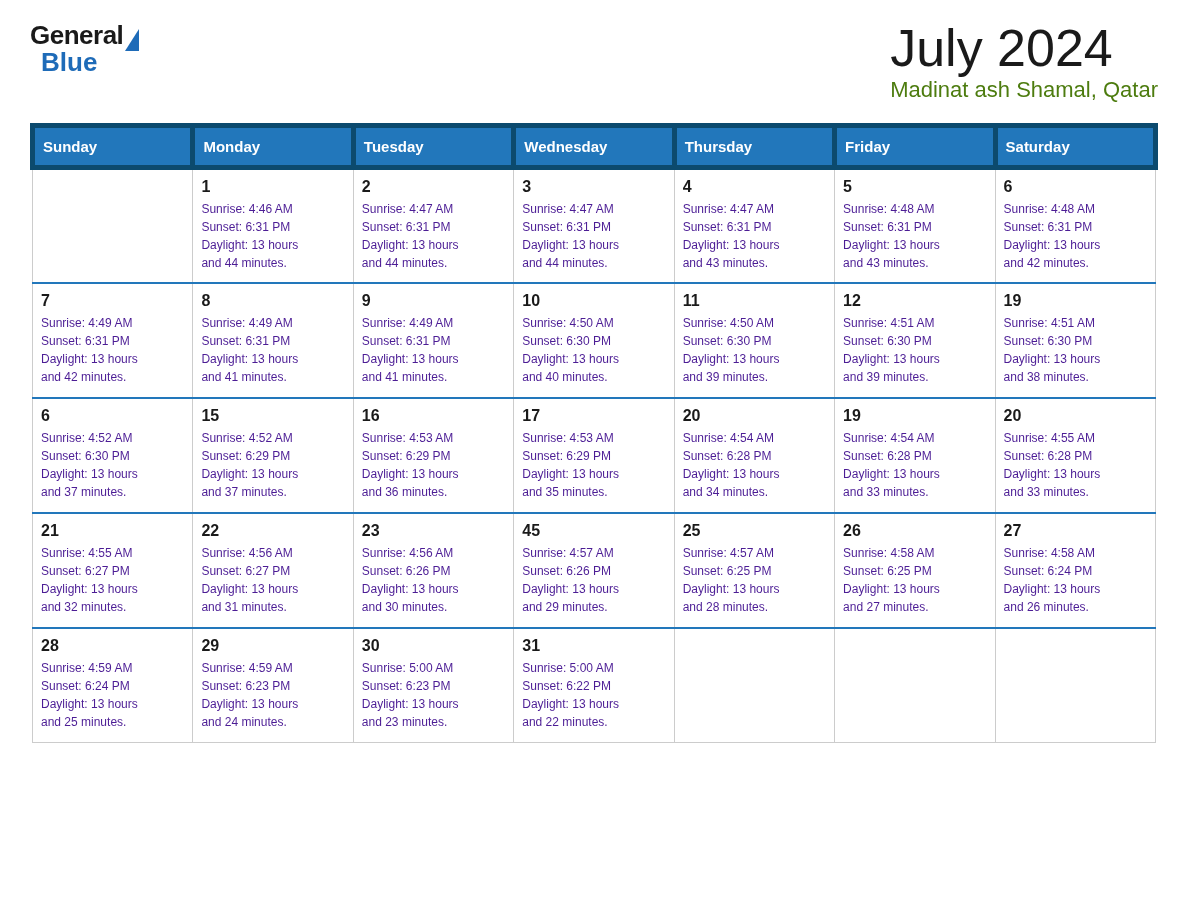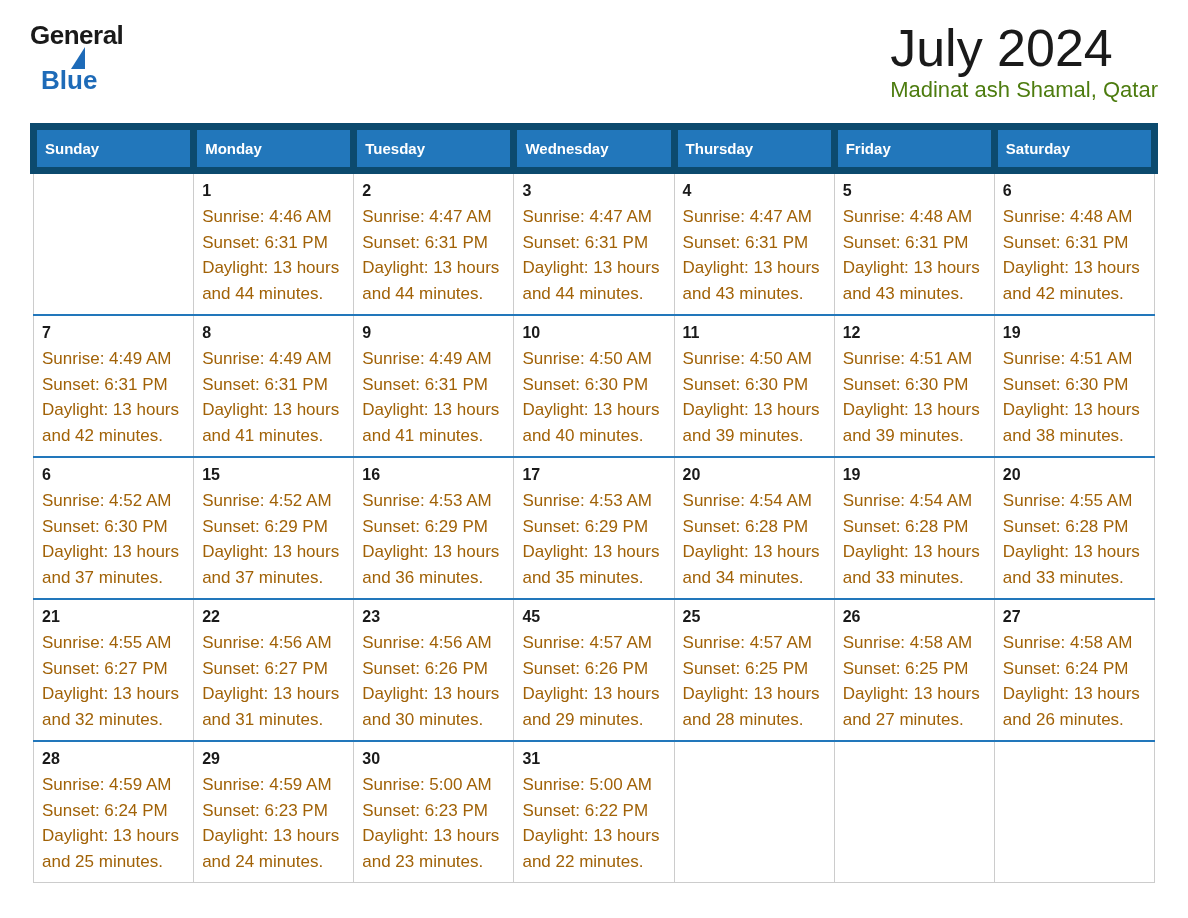--- a/index.html
+++ b/index.html
@@ -16,22 +16,21 @@
       align-items: flex-start;
       margin-bottom: 20px;
     }
     .logo {
       display: flex;
       flex-direction: column;
       align-items: flex-start;
     }
     .logo-top {
       display: flex;
-      align-items: center;
-      flex-direction: column;
+      align-items: flex-end;
     }
     .logo-general {
       font-size: 26px;
       font-weight: bold;
       color: #1a1a1a;
       letter-spacing: -0.5px;
     }
     .logo-triangle {
       width: 0;
       height: 0;
@@ -67,21 +66,21 @@
       border-collapse: collapse;
       table-layout: fixed;
     }
     .calendar-table th {
       background-color: #2277bb;
       color: #fff;
       font-size: 15px;
       font-weight: bold;
       padding: 10px 8px;
       text-align: left;
-      border: 7px solid #0c4a6e;
+      border: 5px solid #0c4a6e;
     }
     .calendar-table td {
       vertical-align: top;
       padding: 8px 8px;
       border: 1px solid #ccc;
       border-top: 2px solid #2277bb;
       font-size: 12.5px;
       color: #333;
       height: 115px;
     }
@@ -90,22 +89,22 @@
       border-top: 2px solid #2277bb;
     }
     .day-number {
       font-size: 16px;
       font-weight: bold;
       color: #1a1a1a;
       margin-bottom: 4px;
       display: block;
     }
     .day-info {
-      font-size: 17px;
-      color: #a16207;
+      font-size: 12px;
+      color: #4c1d95;
       line-height: 1.5;
     }
   </style>
 </head>
 <body>
 
 <div class="header">
   <div class="logo">
     <div class="logo-top">
       <span class="logo-general">General</span>

